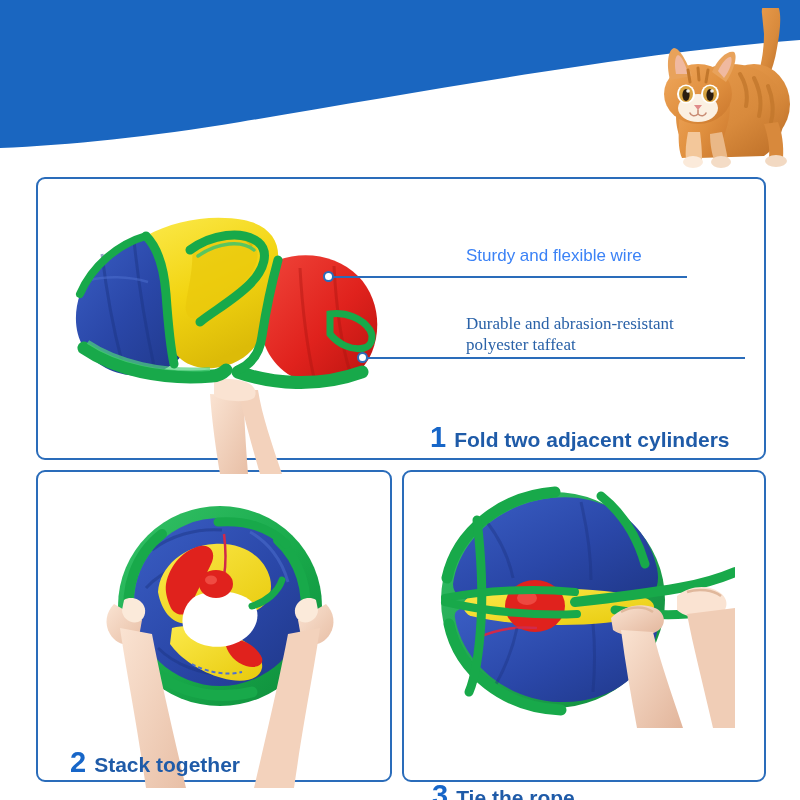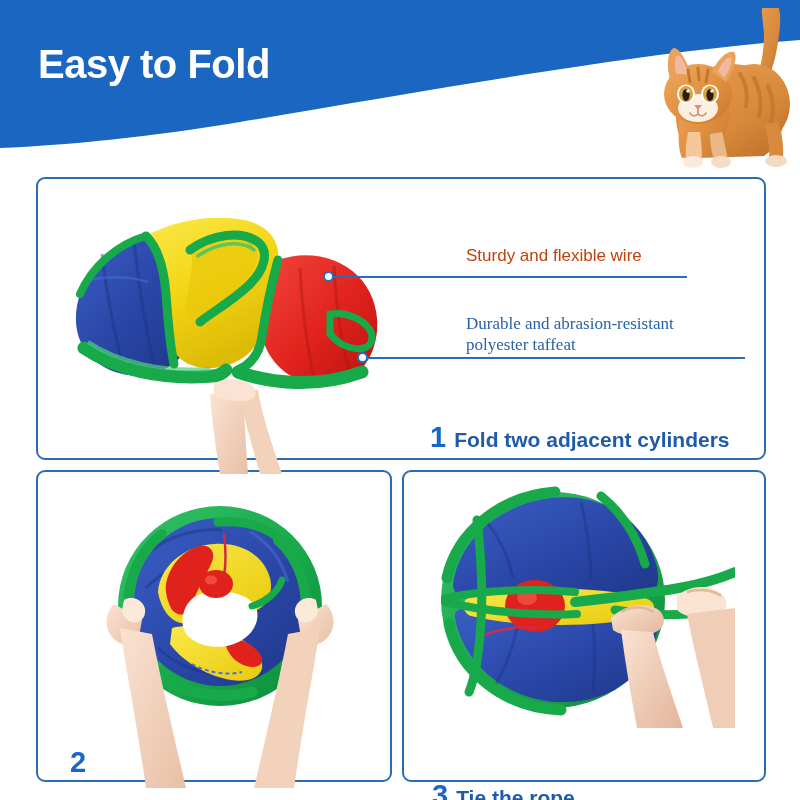--- a/index.html
+++ b/index.html
@@ -132,21 +132,20 @@
   #photo-2 { left: 100px; top: 488px; width: 240px; height: 300px; }
   #photo-3 { left: 425px; top: 478px; width: 310px; height: 250px; }
 </style>
 </head>
 <body>
 
 <div id="header-banner">
   <svg id="banner-shape" width="800" height="180" viewBox="0 0 800 180">
     <path id="banner-path" d="M0,0 L800,0 L800,40 C640,52 420,92 240,122 C150,137 70,145 0,148 Z" fill="#1a66c0"></path>
   </svg>
-  <div id="page-title" style="color: rgb(255, 255, 255);">Easy to Fold</div>
 
   <svg id="cat-photo" viewBox="0 0 164 168">
     <defs>
       <linearGradient id="furG" x1="0" y1="0" x2="1" y2="1">
         <stop offset="0%" stop-color="#f0a85e"></stop>
         <stop offset="55%" stop-color="#e0903f"></stop>
         <stop offset="100%" stop-color="#c9762c"></stop>
       </linearGradient>
       <linearGradient id="furBody" x1="0.1" y1="0" x2="0.9" y2="1">
         <stop offset="0%" stop-color="#e89b4c"></stop>
@@ -266,21 +265,21 @@
   <path d="M84,52 C96,64 102,84 104,110 C106,138 108,162 112,180" stroke="#18a94a" stroke-width="9" fill="none" stroke-linecap="round"></path>
 
   <path d="M216,76 C210,98 204,126 200,152 C198,168 190,180 176,186" stroke="#18a94a" stroke-width="9" fill="none" stroke-linecap="round"></path>
 
   <path d="M18,110 C30,82 56,60 84,52" stroke="#18a94a" stroke-width="8" fill="none" stroke-linecap="round"></path>
 </svg>
 
 <div class="leader-line" id="leader-line-0" style="background: rgb(42, 108, 186);"></div>
 <div class="leader-dot" id="leader-dot-0" style="border-color: rgb(42, 108, 186);"></div>
 <div class="callout-rule" id="callout-rule-0" style="background: rgb(42, 108, 186);"></div>
-<div class="callout-text" id="callout-text-0" style="color: #c2410c;">Sturdy and flexible wire</div>
+<div class="callout-text" id="callout-text-0" style="color: #3b82f6;">Sturdy and flexible wire</div>
 
 <div class="leader-line" id="leader-line-1" style="background: rgb(42, 108, 186);"></div>
 <div class="leader-dot" id="leader-dot-1" style="border-color: rgb(42, 108, 186);"></div>
 <div class="callout-rule" id="callout-rule-1" style="background: rgb(42, 108, 186);"></div>
 <div class="callout-text" id="callout-text-1" style="color: rgb(42, 98, 168); font-family: Liberation Serif, serif;">Durable and abrasion-resistant<br>polyester taffeat</div>
 
 <div class="step-caption" id="caption-1">
   <span class="step-num" style="color: rgb(23, 102, 200);">1</span>
   <span class="step-label" style="color: rgb(31, 91, 168); text-align: center;">Fold two adjacent cylinders</span>
 </div>
@@ -343,20 +342,21 @@
   <path d="M20,140 C26,182 36,230 46,300 L86,300 C72,240 60,188 52,146 Z" fill="url(#p2skin)"></path>
   <path d="M24,112 C30,108 40,110 44,118 C47,124 44,132 38,134 C30,136 22,130 22,122 Z" fill="#fbeada"></path>
 
   <path d="M226,116 C234,124 236,136 230,146 C224,156 212,160 202,154 L198,132 Z" fill="url(#p2skin)"></path>
   <path d="M220,140 C214,182 204,230 194,300 L154,300 C168,240 180,188 188,146 Z" fill="#f3d2bc"></path>
   <path d="M216,112 C210,108 200,110 196,118 C193,124 196,132 202,134 C210,136 218,130 218,122 Z" fill="#fbeada"></path>
 </svg>
 
 <div class="step-caption" id="caption-2">
   <span class="step-num" style="color: rgb(23, 102, 200);">2</span>
+  <span class="step-label" style="color: rgb(31, 91, 168);">Stack together</span>
 </div>
 
 <div class="panel" id="panel-3" style="border-color: rgb(42, 108, 186);"></div>
 
 <svg class="photo" id="photo-3" viewBox="0 0 310 250">
   <defs>
     <linearGradient id="p3blue" x1="0" y1="0" x2="1" y2="1">
       <stop offset="0%" stop-color="#3a5ec4"></stop>
         <stop offset="55%" stop-color="#2a47a8"></stop>
         <stop offset="100%" stop-color="#1f3788"></stop>

